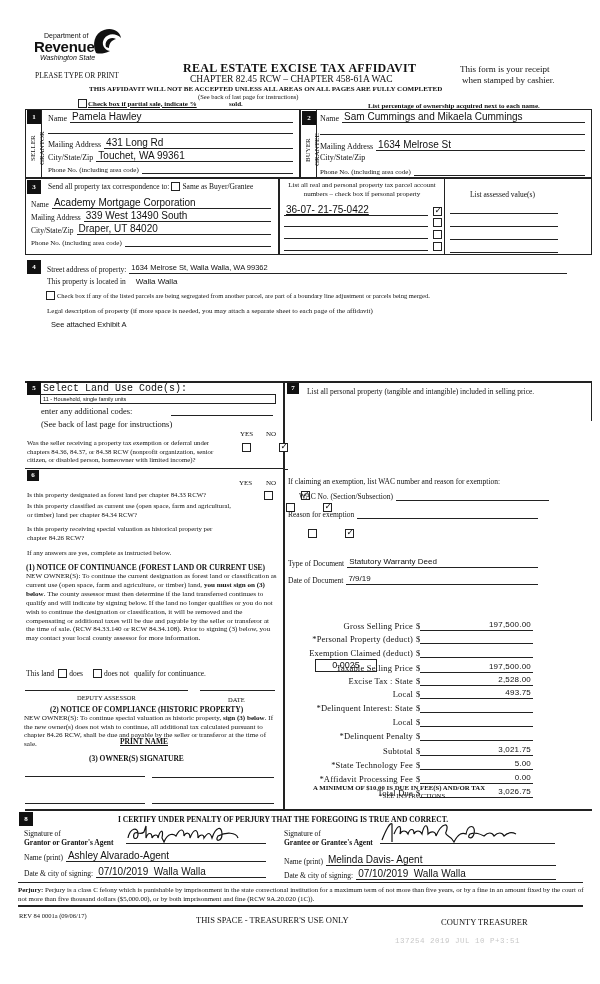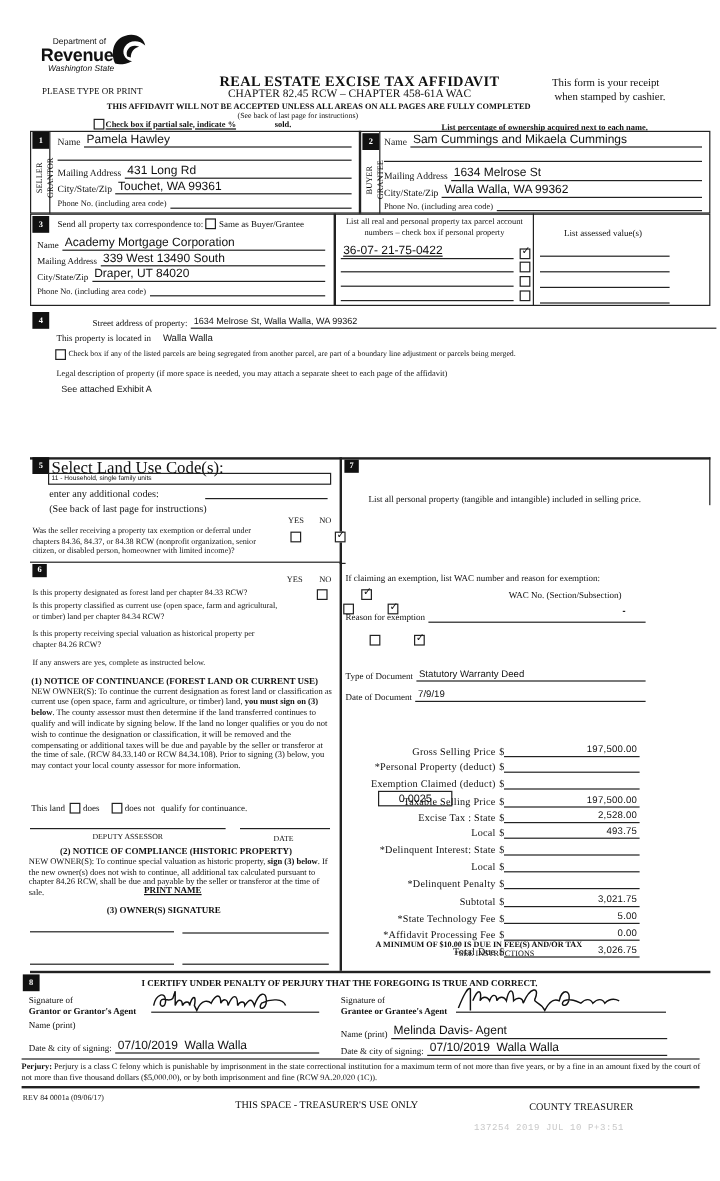--- a/index.html
+++ b/index.html
@@ -96,21 +96,20 @@
 </div>
 <div class="row" style="left:320px;top:124px;width:265px;">
   <span class="val" style="min-height:11px;"></span>
 </div>
 <div class="row" style="left:320px;top:139px;width:265px;">
   <span class="lbl">Mailing Address</span>
   <span class="val">1634 Melrose St</span>
 </div>
 <div class="row" style="left:320px;top:153px;width:265px;">
   <span class="lbl">City/State/Zip</span>
-  <span class="val">Walla Walla, WA 99362</span>
 </div>
 <div class="row" style="left:320px;top:166px;width:265px;">
   <span class="lbl" style="font-size:7px;">Phone No. (including area code)</span>
   <span class="val" style="min-height:10px;"></span>
 </div>
 
 
 <div class="abs box" style="left:25px;top:178px;width:567px;height:77px;"></div>
 <div class="abs" style="left:278px;top:178px;width:1.5px;height:77px;background:#222;"></div>
 <div class="abs" style="left:444px;top:178px;width:1px;height:77px;background:#222;"></div>
@@ -170,21 +169,21 @@
   <div class="row" style="left:450px;top:230px;width:108px;">
       <span class="val" style="min-height:10px;"></span>
     </div>
   <div class="row" style="left:450px;top:243px;width:108px;">
       <span class="val" style="min-height:10px;"></span>
     </div>
 </div>
 
 
 <div class="badge" style="left:27px;top:260px;">4</div>
-<div class="row" style="left:47px;top:262px;width:520px;margin-left:30px;">
+<div class="row" style="left:47px;top:262px;width:520px;">
   <span class="lbl" style="font-size:7.5px;">Street address of property:</span>
   <span class="val" style="font-size:7.5px;">1634 Melrose St, Walla Walla, WA 99362</span>
 </div>
 <div class="abs" style="left:47px;top:277px;display:flex;align-items:flex-end;font-size:7.5px;">
   <span style="margin-right:10px;">This property is located in</span>
   <span class="sans" style="font-size:8px;">Walla Walla</span>
 </div>
 <div class="abs" style="left:46px;top:291px;display:flex;align-items:center;font-size:6.5px;white-space:nowrap;">
   <span class="cb" style="margin-right:2px;"></span>
   <span>Check box if any of the listed parcels are being segregated from another parcel, are part of a boundary line adjustment or parcels being merged.</span>
@@ -192,21 +191,21 @@
 <div class="abs" style="left:47px;top:307px;font-size:7px;white-space:nowrap;">Legal description of property (if more space is needed, you may attach a separate sheet to each page of the affidavit)</div>
 <div class="abs sans" style="left:51px;top:320px;font-size:7.5px;">See attached Exhibit A</div>
 
 
 <div class="abs" style="left:25px;top:381px;width:567px;height:1.5px;background:#222;"></div>
 <div class="abs" style="left:283px;top:381px;width:1.5px;height:428px;background:#222;"></div>
 <div class="abs" style="left:591px;top:381px;width:1px;height:40px;background:#222;"></div>
 
 
 <div class="badge" style="left:27px;top:381px;">5</div>
-<div class="abs" style="left:43px;top:383px;font-size:14px;">Select Land Use Code(s):</div>
+<div class="abs" style="left:43px;top:383px;font-size:10px;font-family:Liberation Mono, monospace;">Select Land Use Code(s):</div>
 <div class="abs sans" style="left:40px;top:394px;width:236px;height:10px;border:1px solid #222;font-size:5.5px;line-height:8px;padding-left:2px;">11 - Household, single family units</div>
 <div class="row" style="left:41px;top:406px;width:232px;gap:36px;">
   <span class="lbl" style="font-size:8.5px;">enter any additional codes:</span>
   <span class="val" style="min-height:10px;"></span>
 </div>
 <div class="abs" style="left:41px;top:419px;font-size:8.5px;">(See back of last page for instructions)</div>
 <div class="abs" style="left:240px;top:430px;font-size:7px;">YES</div>
 <div class="abs" style="left:266px;top:430px;font-size:7px;">NO</div>
 <div class="q" style="left:27px;top:439px;width:202px;font-size:6.8px;line-height:8.6px;">Was the seller receiving a property tax exemption or deferral under chapters 84.36, 84.37, or 84.38 RCW (nonprofit organization, senior citizen, or disabled person, homeowner with limited income)?</div>
 <span class="cb abs" style="left:242px;top:442px;"></span>
@@ -256,25 +255,25 @@
 </div>
 <div class="abs" style="left:89px;top:754px;font-size:7.5px;font-weight:bold;">(3) OWNER(S) SIGNATURE</div>
 <div class="abs" style="left:25px;top:776px;width:120px;height:1px;background:#222;"></div>
 <div class="abs" style="left:152px;top:777px;width:122px;height:1px;background:#222;"></div>
 <div class="abs" style="left:120px;top:737px;font-size:7.5px;font-weight:bold;text-decoration:underline;">PRINT NAME</div>
 <div class="abs" style="left:25px;top:803px;width:120px;height:1px;background:#222;"></div>
 <div class="abs" style="left:152px;top:803px;width:122px;height:1px;background:#222;"></div>
 
 
 <div class="badge" style="left:287px;top:383px;width:12px;height:11px;line-height:11px;">7</div>
-<div class="abs" style="left:287px;top:386px;width:270px;font-size:7.5px;line-height:11px;text-indent:20px;margin-top:24px;">List all  personal property (tangible and intangible) included in selling price.</div>
+<div class="abs" style="left:287px;top:386px;width:270px;font-size:7.5px;line-height:11px;text-indent:20px;">List all  personal property (tangible and intangible) included in selling price.</div>
 <div class="abs" style="left:300px;top:410px;width:260px;height:55px;"></div>
 <div class="abs" style="left:283px;top:469px;width:5px;height:1px;background:#222;"></div>
 <div class="abs" style="left:288px;top:477px;font-size:7.5px;white-space:nowrap;">If claiming an exemption, list WAC number and reason for exemption:</div>
-<div class="row" style="left:271px;top:491px;width:250px;flex-direction:column;">
+<div class="row" style="left:299px;top:491px;width:250px;">
   <span class="lbl" style="font-size:7.5px;">WAC No. (Section/Subsection)</span>
   <span class="val" style="min-height:10px;"></span>
 </div>
 <div class="row" style="left:288px;top:509px;width:250px;">
   <span class="lbl" style="font-size:7.5px;">Reason for exemption</span>
   <span class="val" style="min-height:10px;"></span>
 </div>
 <div class="row" style="left:288px;top:556px;width:250px;">
   <span class="lbl" style="font-size:7.5px;">Type of Document</span>
   <span class="val" style="font-size:8px;">Statutory Warranty Deed</span>
@@ -364,20 +363,21 @@
   <div>Signature of</div>
   <div style="font-weight:bold;">Grantor or Grantor's Agent</div>
 </div>
 <div class="abs" style="left:126px;top:822px;width:140px;height:22px;border-bottom:1px solid #222;">
   <svg width="140" height="22" viewBox="0 0 140 22">
       <path d="M2 16 C4 6 12 4 12 12 C12 18 6 18 8 12 C10 8 14 14 18 10 L20 4 L20 16 C22 10 26 10 26 16 C28 12 32 12 32 16 C34 8 38 6 36 16 L38 20 C42 10 48 12 50 14 C54 6 58 6 58 14 C60 10 64 10 64 16 C68 6 72 6 72 16 C74 12 78 12 78 16 C82 10 84 10 86 16 C90 4 96 4 96 12 C96 20 88 20 92 14 C100 10 110 10 112 16" fill="none" stroke="#111" stroke-width="1.2"></path>
     </svg>
 </div>
 <div class="row" style="left:24px;top:850px;width:242px;">
   <span class="lbl" style="font-size:7.5px;">Name (print)</span>
+  <span class="val">Ashley Alvarado-Agent</span>
 </div>
 <div class="row" style="left:24px;top:866px;width:242px;">
   <span class="lbl" style="font-size:7.5px;">Date &amp; city of signing:</span>
   <span class="val" style="white-space:pre;">07/10/2019  Walla Walla</span>
 </div>
 
 <div class="abs" style="left:284px;top:829px;font-size:7.5px;line-height:9px;">
   <div>Signature of</div>
   <div style="font-weight:bold;">Grantee or Grantee's Agent</div>
 </div>

